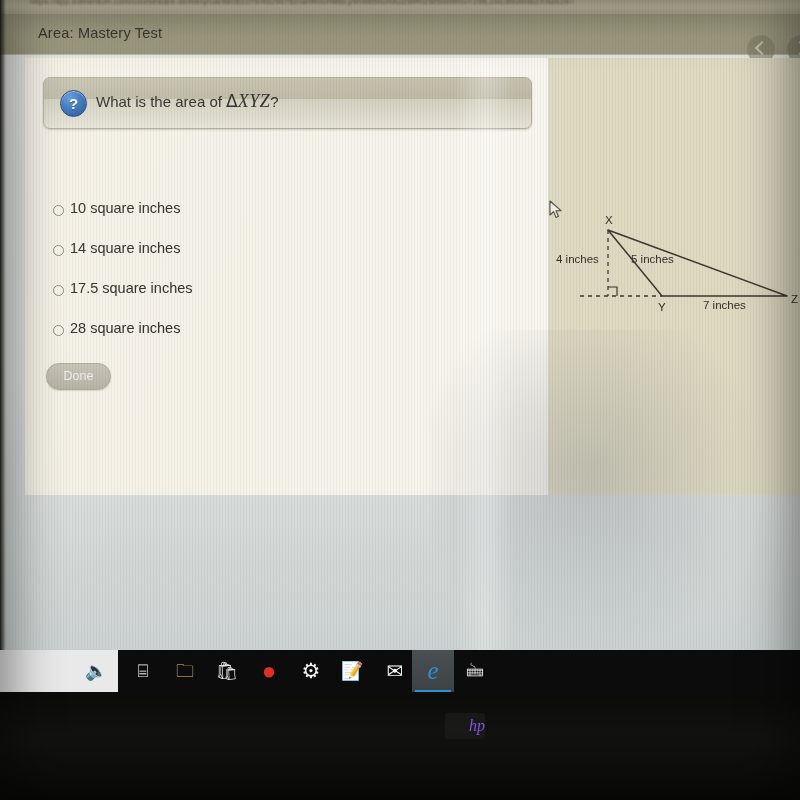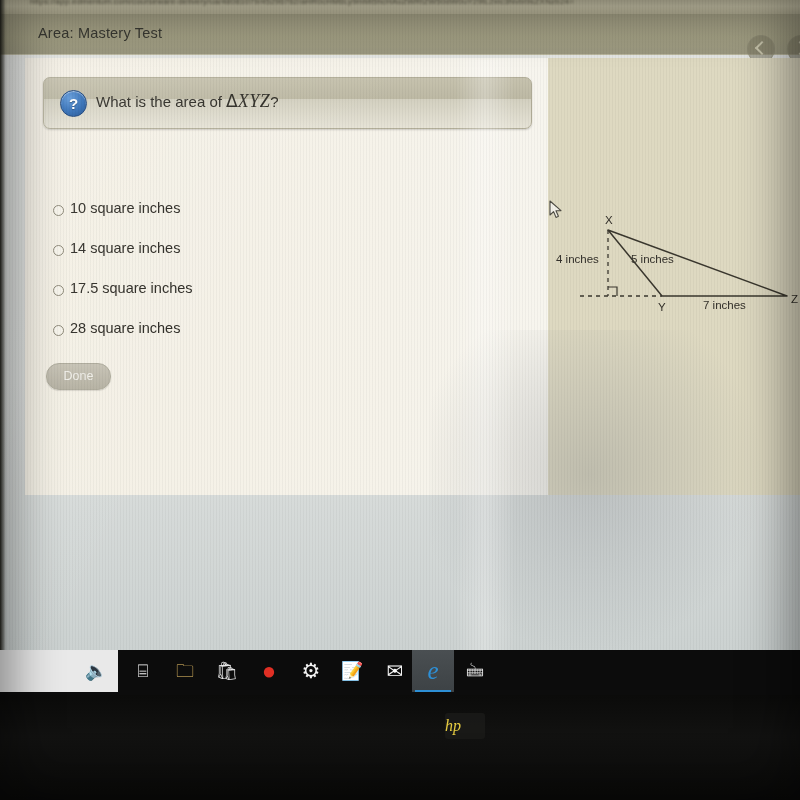--- a/index.html
+++ b/index.html
@@ -301,25 +301,25 @@
     width: 40px; height: 26px;
     border-radius: 3px;
     background: #1a1a18;
     opacity: .9;
   }
   #hplogo span {
     position: absolute;
     left: 0; top: 0;
     width: 40px;
     line-height: 26px;
-    text-align: left;
+    text-align: right;
     font-family: "Liberation Serif", serif;
     font-style: italic;
     font-size: 16px;
-    color: #fde047;
+    color: #8b5cf6;
   }
   
   #vign {
     position: absolute;
     left: 0; top: 0;
     width: 800px; height: 800px;
     box-shadow: inset 0 0 50px 12px rgba(0,0,0,.45);
     pointer-events: none;
   }
   #leftedge {

